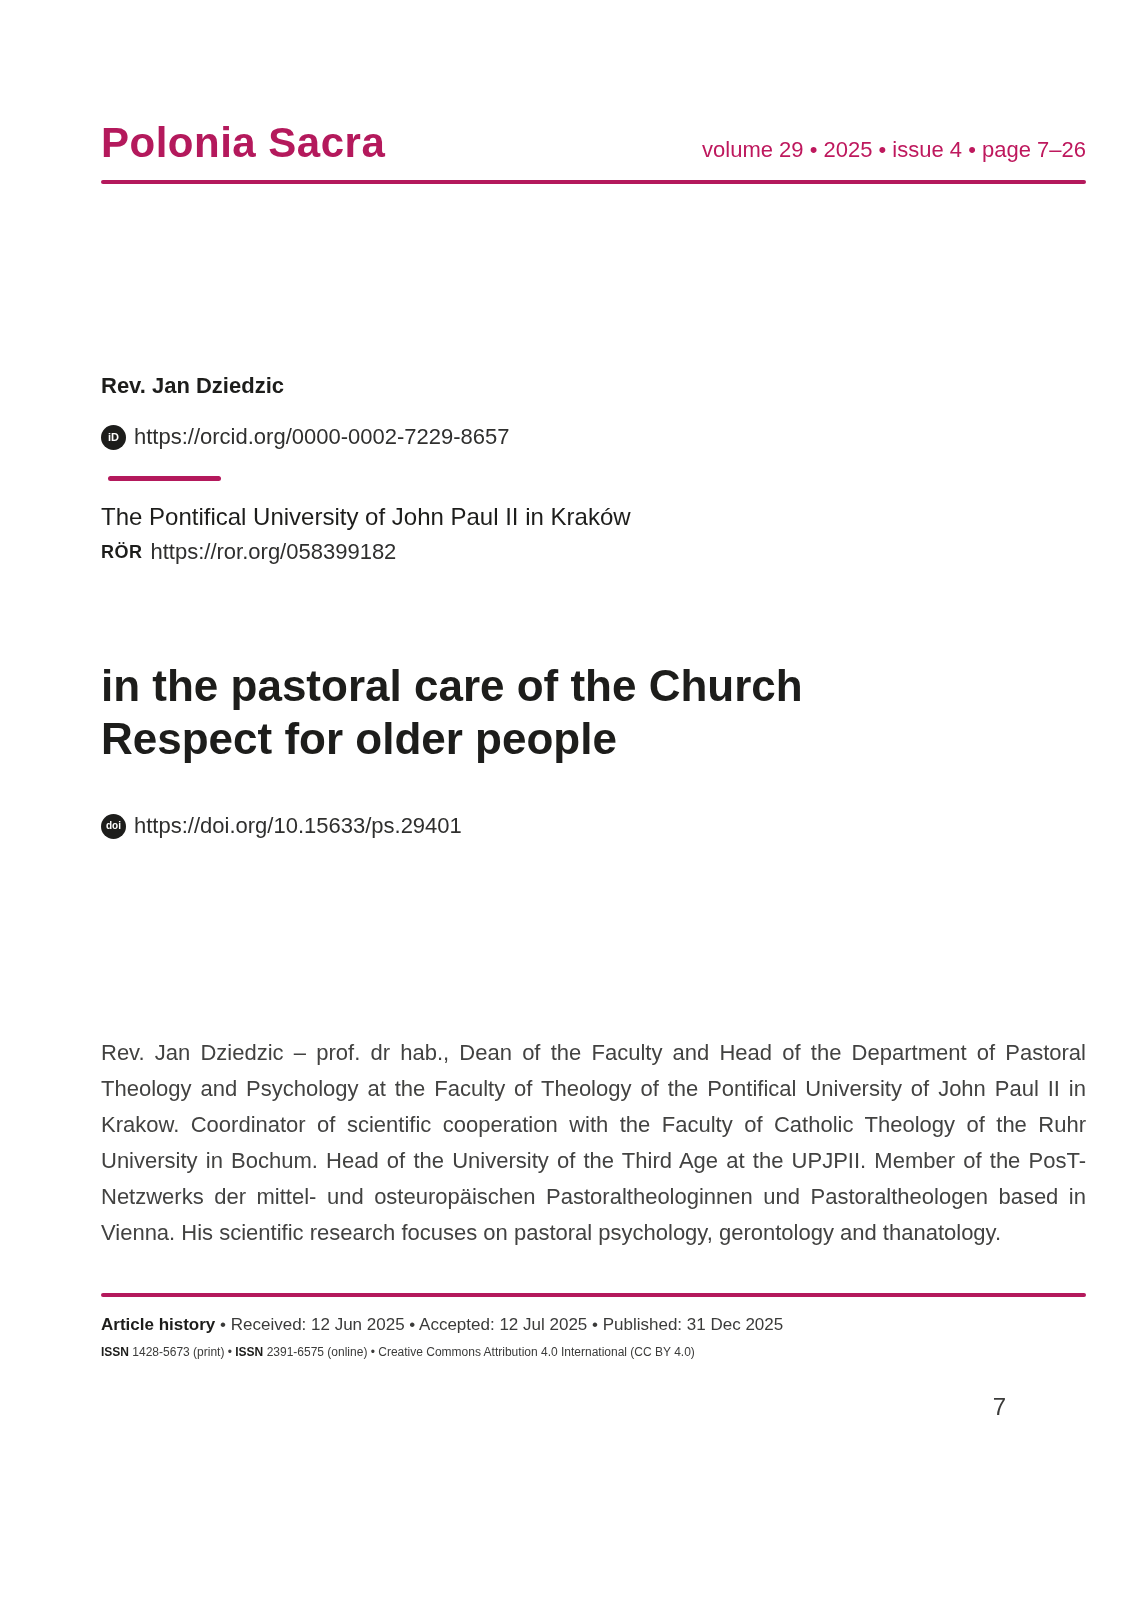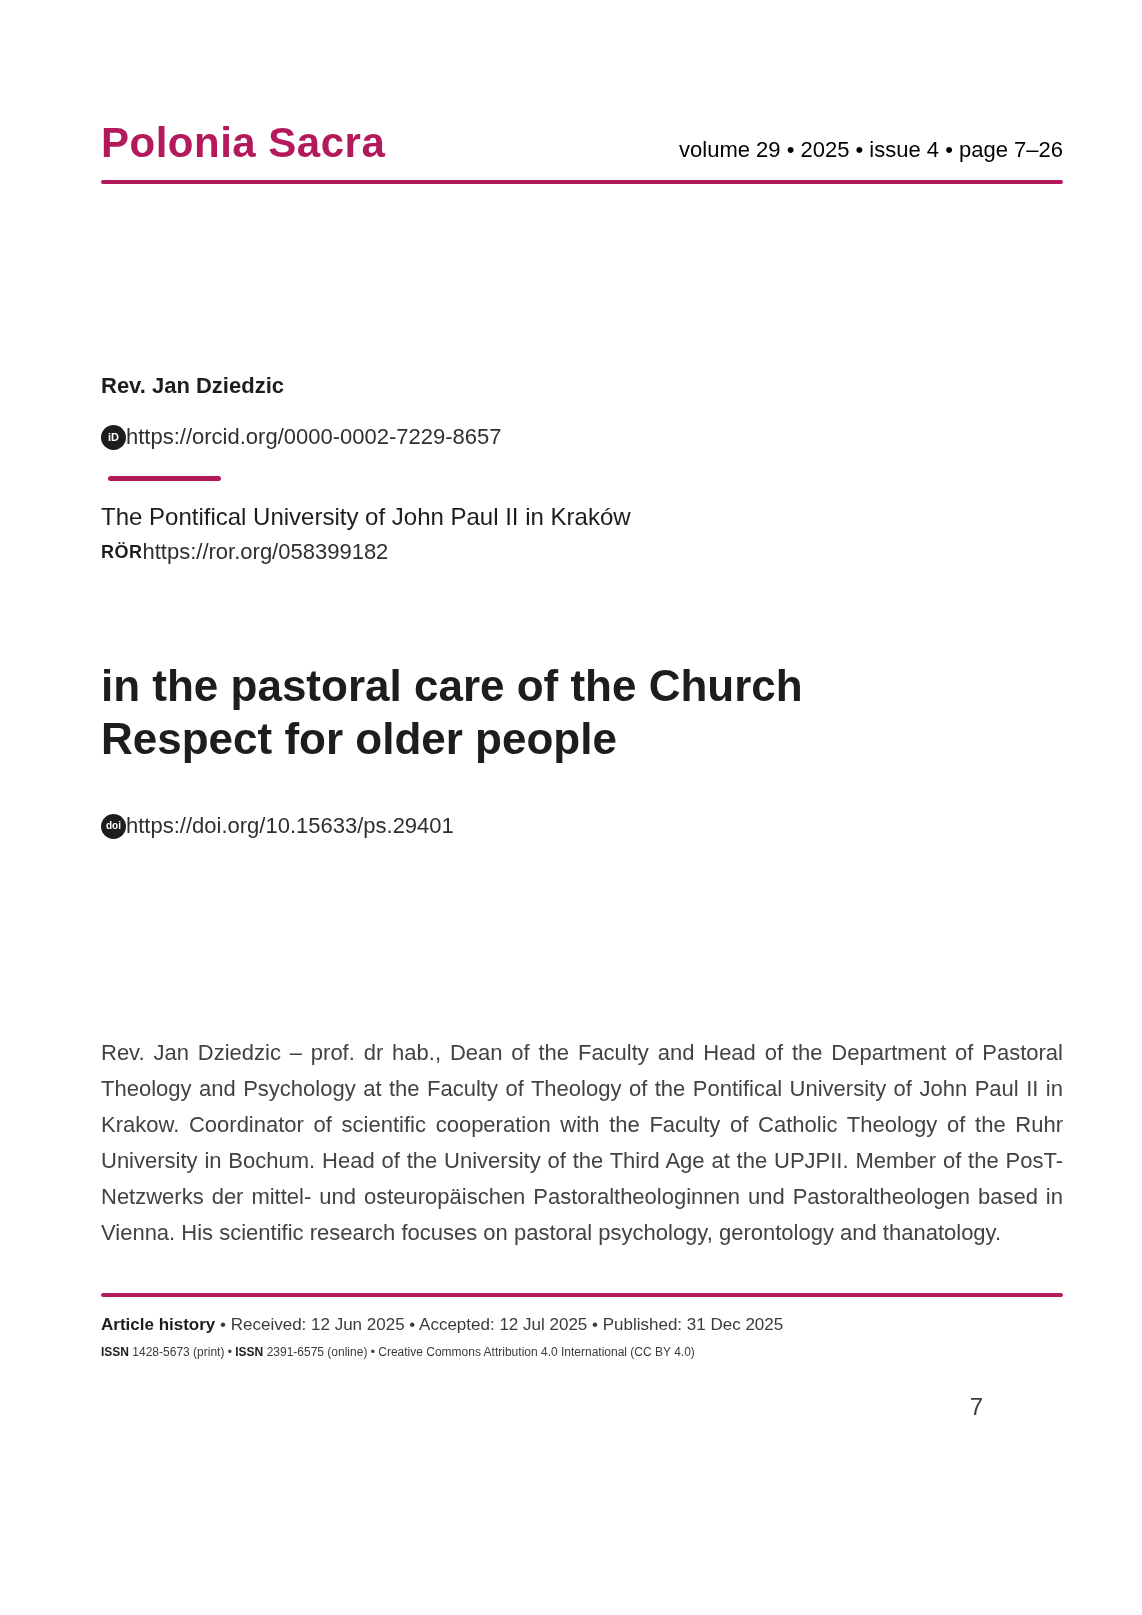--- a/index.html
+++ b/index.html
@@ -8,60 +8,60 @@
     background: #ffffff;
     font-family: "Liberation Sans", sans-serif;
   }
   .page {
     position: relative;
     width: 1142px;
     height: 1615px;
     margin: 0 auto;
     background: #ffffff;
     box-sizing: border-box;
-    padding: 122px 79px 0 101px;
+    padding: 122px 56px 0 101px;
     overflow: hidden;
     color: #1d1d1b;
   }
   
   .journal-header {
     display: flex;
     justify-content: space-between;
     align-items: baseline;
   }
   .journal-logo {
     font-size: 42px;
     font-weight: bold;
     letter-spacing: 0.5px;
     color: #b4195c;
     line-height: 1;
   }
   .issue-info {
     font-size: 22px;
-    color: #000000;
+    color: #be185d;
     line-height: 1;
   }
   .header-rule {
     margin-top: 16px;
     height: 4px;
     background: #b4195c;
     border-radius: 2px;
   }
   
   .author-name {
     margin-top: 190px;
     font-size: 22px;
     font-weight: bold;
     color: #1d1d1b;
     line-height: 1.1;
   }
   .id-row {
     display: flex;
     align-items: center;
-    gap: 0;
+    gap: 8px;
     margin-top: 26px;
     font-size: 22px;
     color: #2f2f2e;
   }
   .round-icon {
     display: inline-flex;
     align-items: center;
     justify-content: center;
     width: 25px;
     height: 25px;

